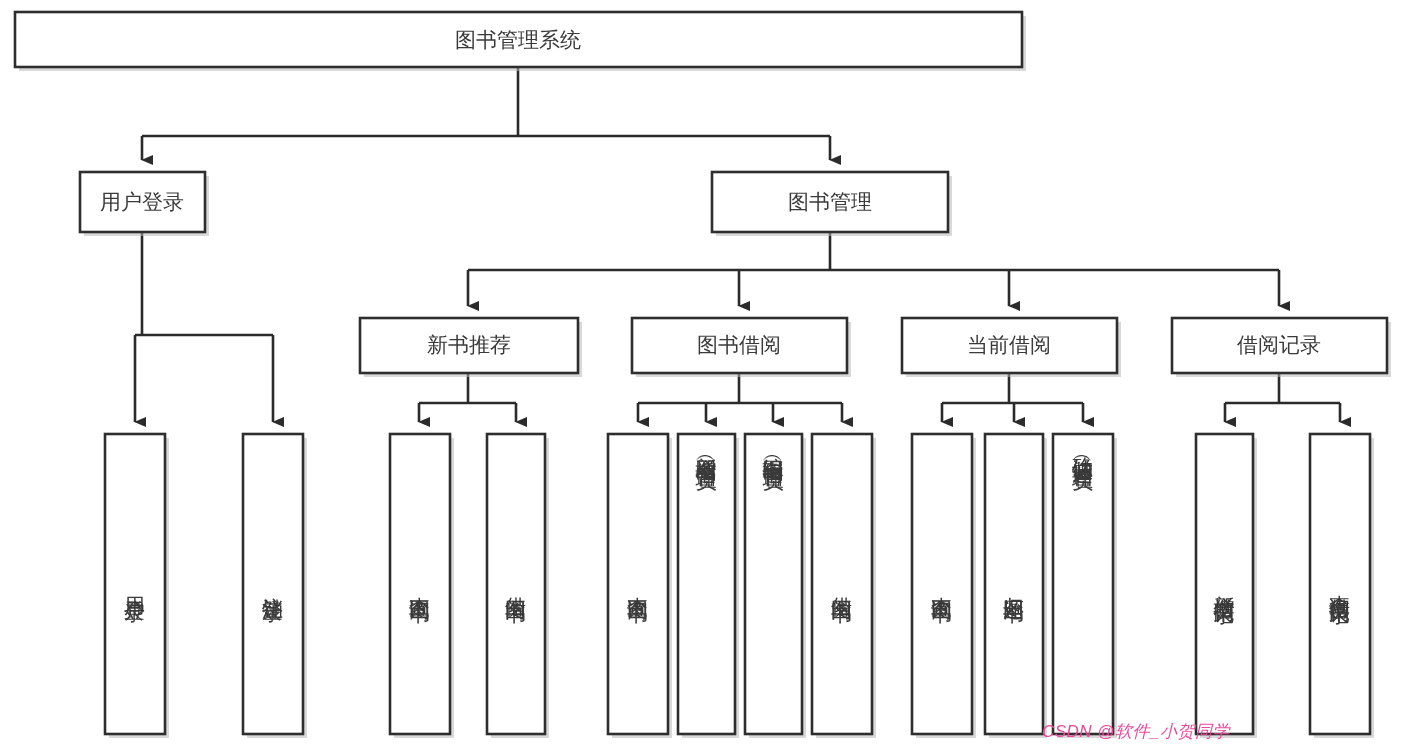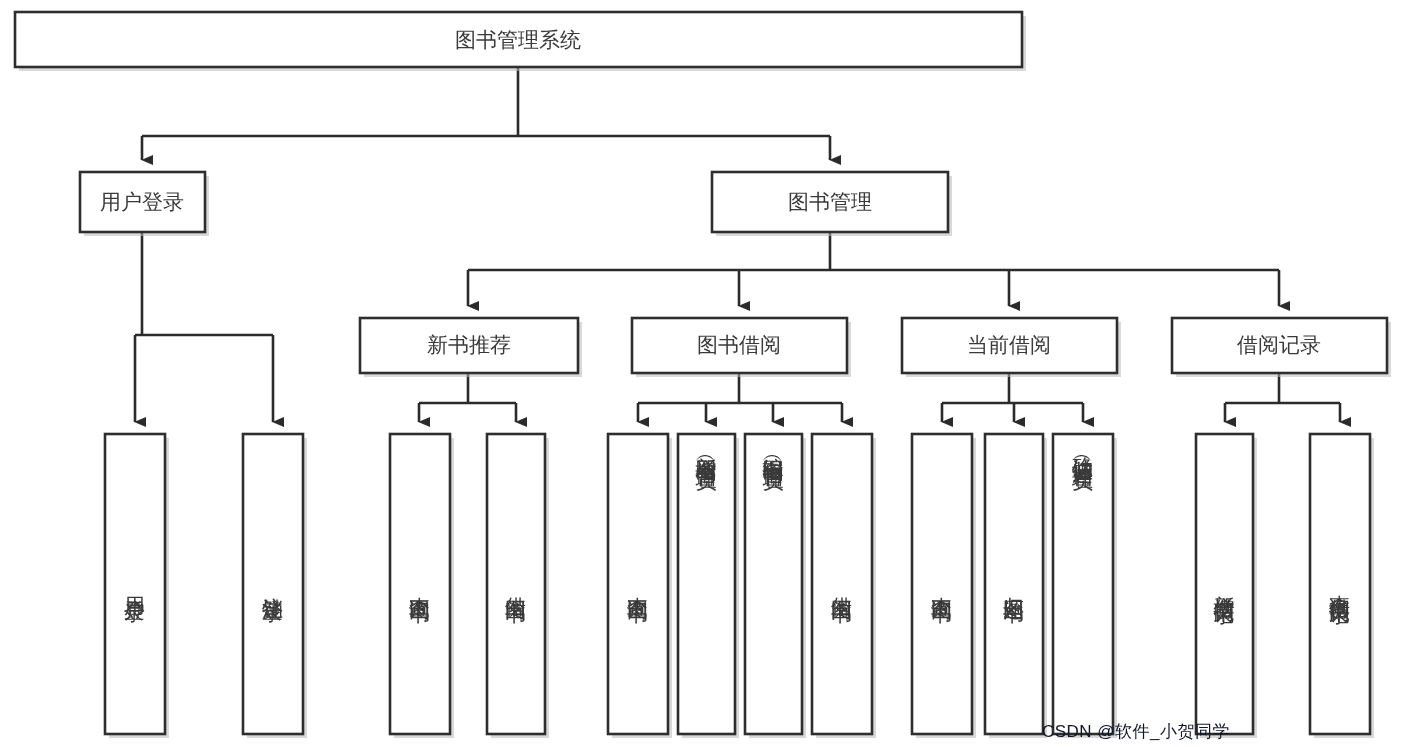--- a/index.html
+++ b/index.html
@@ -69,25 +69,26 @@
   }
   .label-vert.top-aligned {
     justify-content: flex-start;
     padding-top: 6px;
     box-sizing: border-box;
   }
   #watermark {
     position: absolute;
     right: 8px;
     bottom: 4px;
-    color: #0f172a;
+    color: #ec4899;
     font-size: 17px;
     font-family: "Liberation Sans", "DejaVu Sans", sans-serif;
     letter-spacing: 0.5px;
     white-space: nowrap;
+    font-style: italic;
   }
 </style>
 </head>
 <body>
 
 <div id="diagram-root">
 
   <svg id="tree-svg" viewBox="0 0 1405 747">
     <defs>
       <marker id="arrow" viewBox="0 0 10 12" refX="5" refY="11.2" markerWidth="10" markerHeight="12" orient="auto-start-reverse" markerUnits="userSpaceOnUse">

